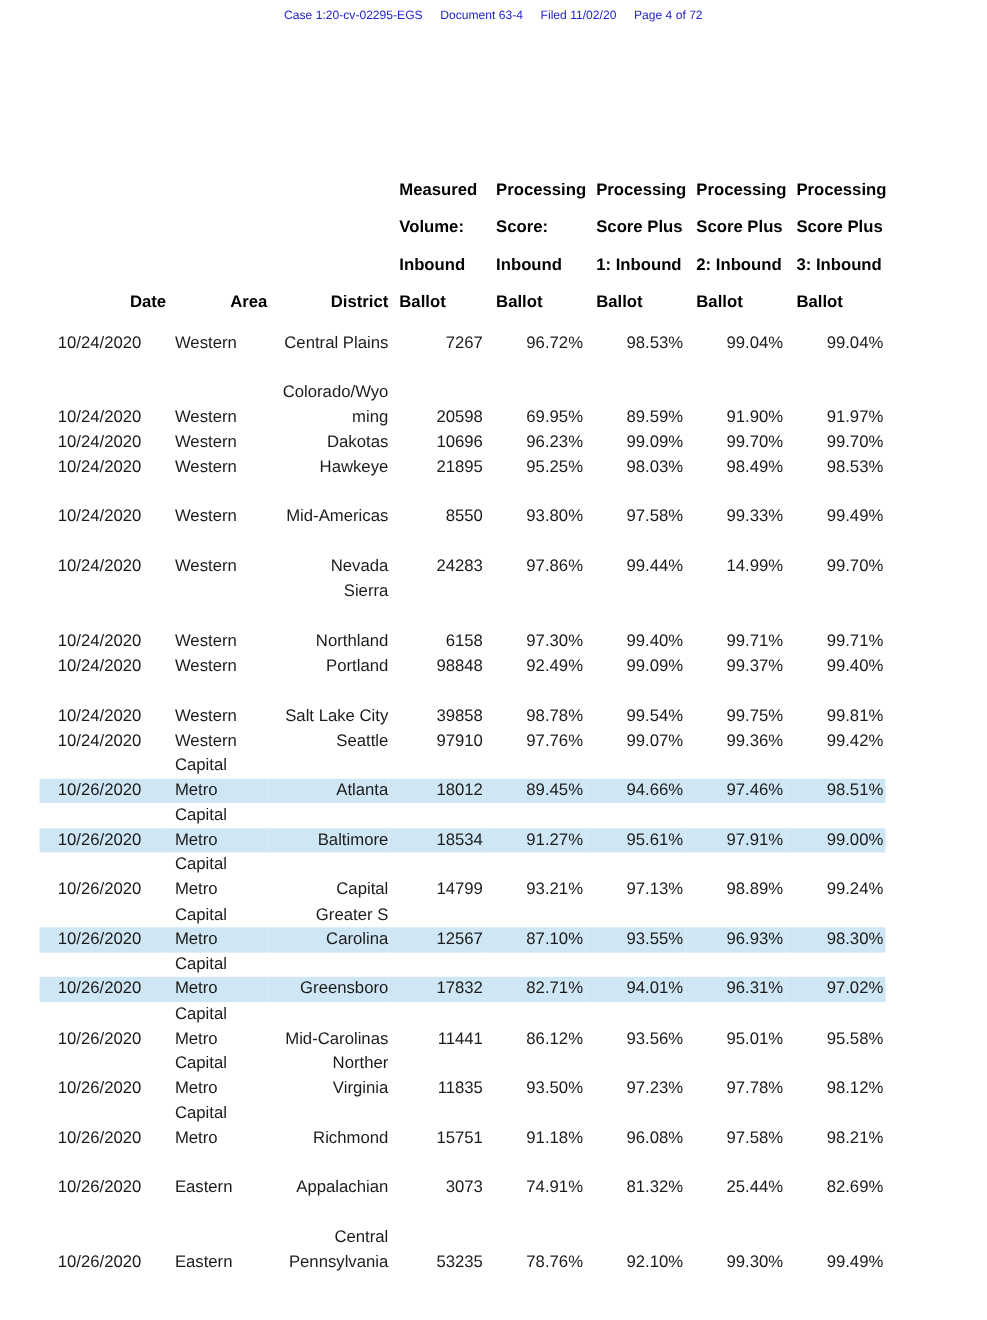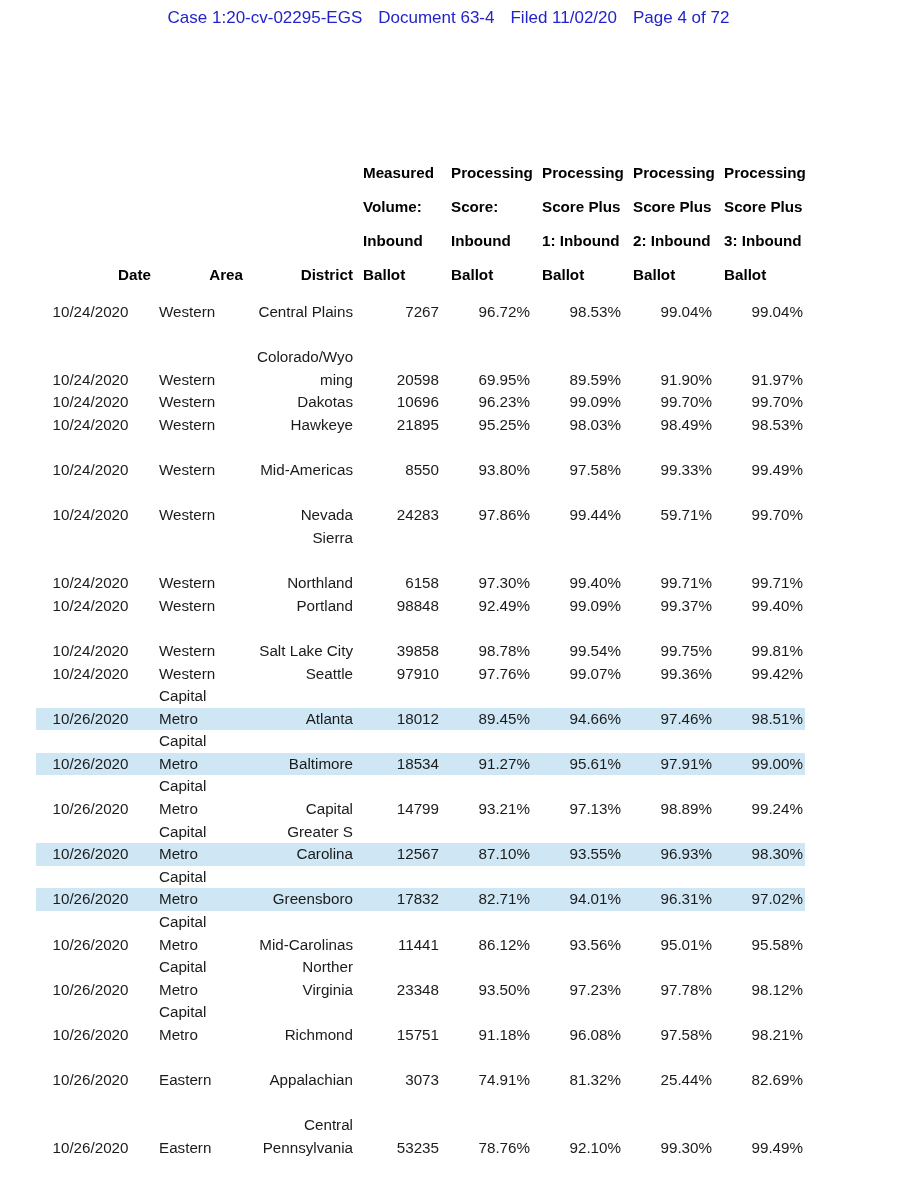--- a/index.html
+++ b/index.html
@@ -18,21 +18,21 @@
   }
 
   
   .ecf-header {
     position: absolute;
     top: 8px;
     left: 0;
     width: 897px;
     text-align: center;
     color: #2323cc;
-    font-size: 17px;
+    font-size: 11px;
     font-family: "Liberation Sans", sans-serif;
     white-space: nowrap;
     letter-spacing: 0px;
   }
   .ecf-header .seg { margin-right: 16px; }
   .ecf-header .seg:last-child { margin-right: 0; }
 
   
   .sheet {
     position: absolute;
@@ -220,21 +220,21 @@
         <tr class="spacer">
           <td colspan="8">&nbsp;</td>
         </tr>
         <tr class="datarow">
           <td class="date">10/24/2020</td>
           <td class="area">Western</td>
           <td class="dist">Nevada Sierra</td>
           <td class="num">24283</td>
           <td class="num">97.86%</td>
           <td class="num">99.44%</td>
-          <td class="num">59.71%</td>
+          <td class="num">14.99%</td>
           <td class="num">99.70%</td>
         </tr>
         <tr class="spacer">
           <td colspan="8">&nbsp;</td>
         </tr>
         <tr class="datarow">
           <td class="date">10/24/2020</td>
           <td class="area">Western</td>
           <td class="dist">Northland</td>
           <td class="num">6158</td>
@@ -403,21 +403,21 @@
           <td class="num">&nbsp;</td>
           <td class="num">&nbsp;</td>
           <td class="num">&nbsp;</td>
           <td class="num">&nbsp;</td>
           <td class="num">&nbsp;</td>
         </tr>
         <tr class="datarow">
           <td class="date">10/26/2020</td>
           <td class="area">Metro</td>
           <td class="dist">Virginia</td>
-          <td class="num">23348</td>
+          <td class="num">11835</td>
           <td class="num">93.50%</td>
           <td class="num">97.23%</td>
           <td class="num">97.78%</td>
           <td class="num">98.12%</td>
         </tr>
         <tr class="datarow">
           <td class="date">&nbsp;</td>
           <td class="area">Capital</td>
           <td class="dist">&nbsp;</td>
           <td class="num">&nbsp;</td>

